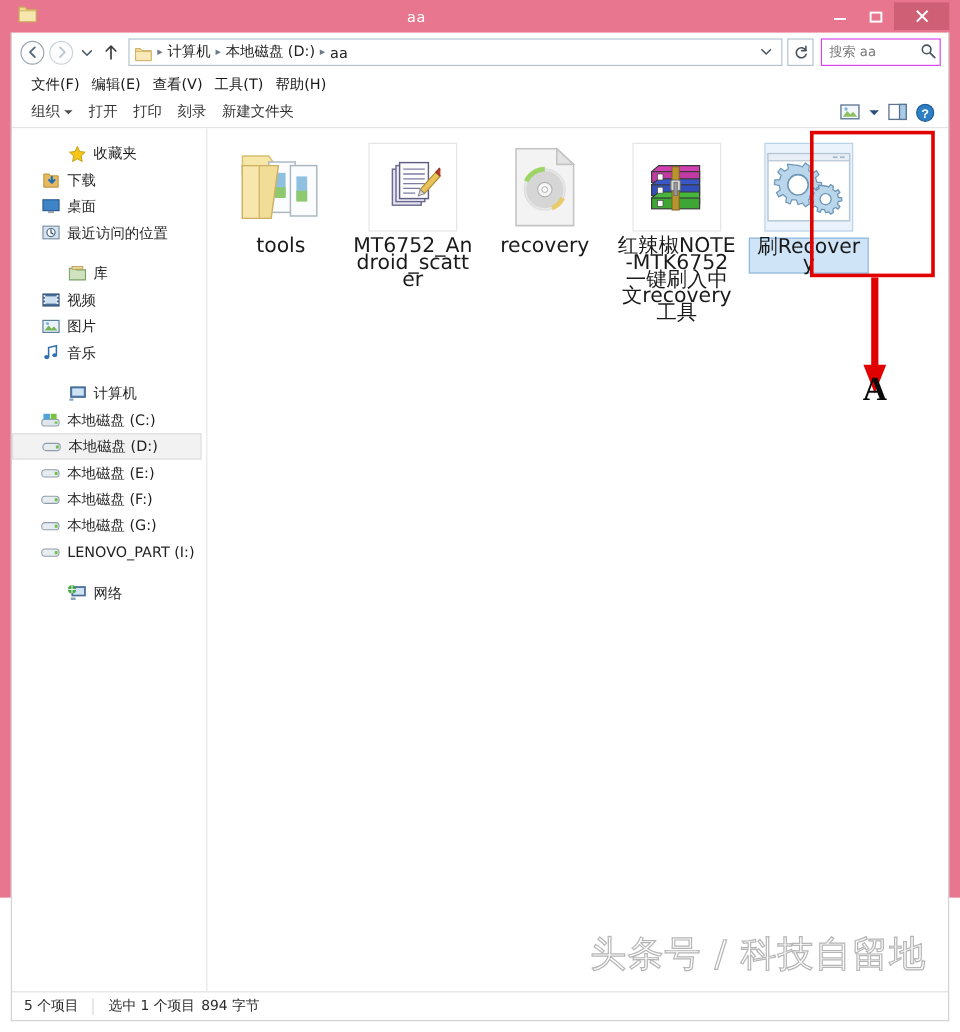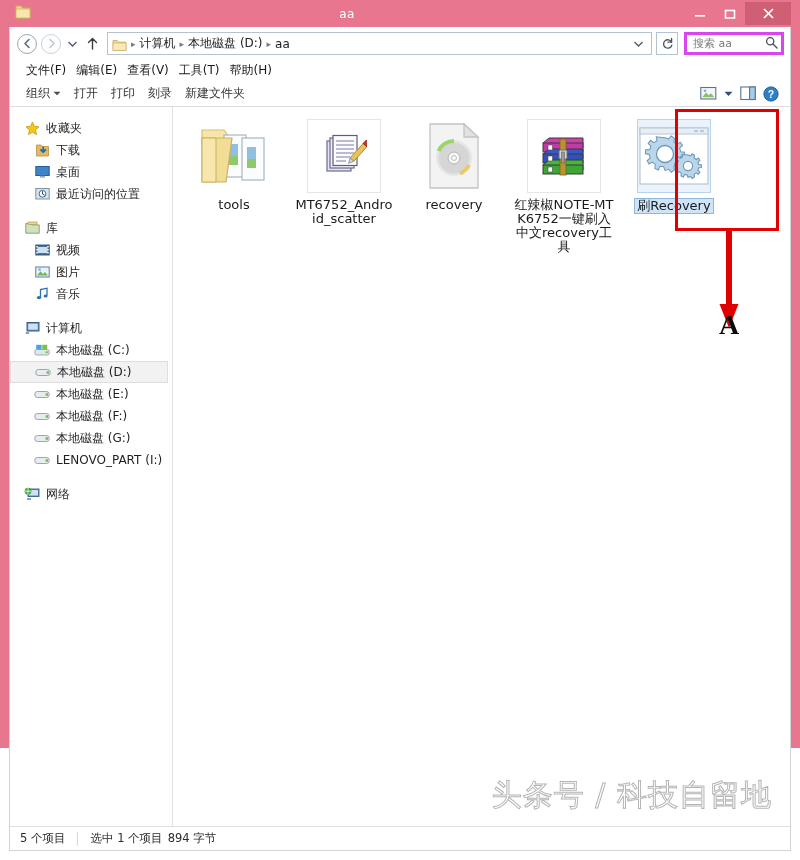--- a/index.html
+++ b/index.html
@@ -90,21 +90,21 @@
 
   #refresh-btn {
     width: 22px; height: 23px; margin-left: 2px;
     border: 1px solid #b4c3d0;
     display: flex; align-items: center; justify-content: center;
     color: #3f4a55; font-size: 13px;
     background: #fff;
   }
   #searchbox {
     width: 100px; height: 23px; margin-left: 4px;
-    border: 3px solid #d946ef; background: #fff;
+    border: 1px solid #d946ef; background: #fff;
     display: flex; align-items: center;
     padding: 0 3px 0 6px;
   }
   #search-placeholder { flex: 1; font-size: 11px; color: #7a7a7a; }
   #search-icon { color: #4a5a68; font-size: 12px; }
 
   
   #menubar {
     height: 21px;
     display: flex; align-items: center;
@@ -137,21 +137,21 @@
     border-right: 1px solid #e2e2e2;
     background: #ffffff;
     overflow: hidden;
   }
   .nav-row {
     height: 22px; display: flex; align-items: center;
     font-size: 12px; color: #1f1f1f;
     padding-left: 20px; gap: 6px;
     white-space: nowrap;
   }
-  .nav-row.group { padding-left: 14px; font-weight: normal; }
+  .nav-row.group { padding-left: 14px; font-weight: normal; margin-left: 32px; }
   .nav-row.child { padding-left: 24px; }
   .nav-row.selected {
     background: #f2f2f2;
     border: 1px solid #dedede;
     margin-right: 4px;
   }
   .nav-spacer { height: 12px; }
   .navicon { width: 16px; height: 16px; flex-shrink: 0; display:flex;align-items:center;justify-content:center;}
 
   
@@ -166,21 +166,21 @@
     display: flex; flex-direction: column; align-items: center;
     margin-right: 4px;
   }
   .tile-icon {
     width: 74px; height: 74px;
     display: flex; align-items: center; justify-content: center;
     margin-bottom: 5px;
   }
   .tile-icon.framed { border: 1px solid #e6e6e6; }
   .tile-label {
-    font-size: 13px; color: #1a1a1a; text-align: center;
+    font-size: 17px; color: #1a1a1a; text-align: center;
     line-height: 14px; word-break: break-all; max-width: 100px;
   }
   .tile.selected .tile-label {
     background: #cfe4f7;
     border: 1px solid #8fb8dd;
     padding: 0 2px;
   }
   .tile.selected .tile-icon.framed { border-color: #b9d3ea; background: #eaf3fb; }
 
   

